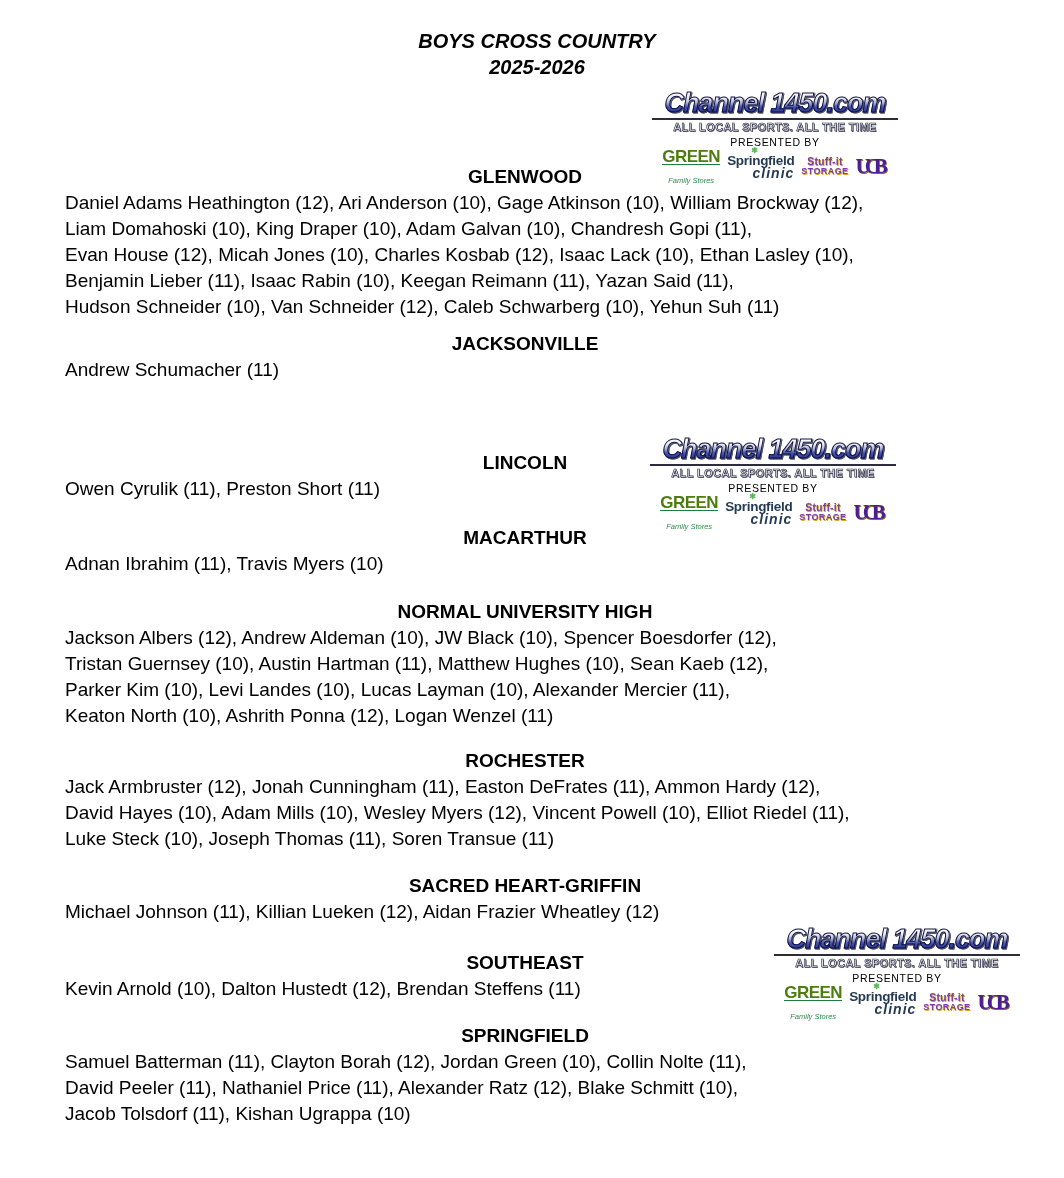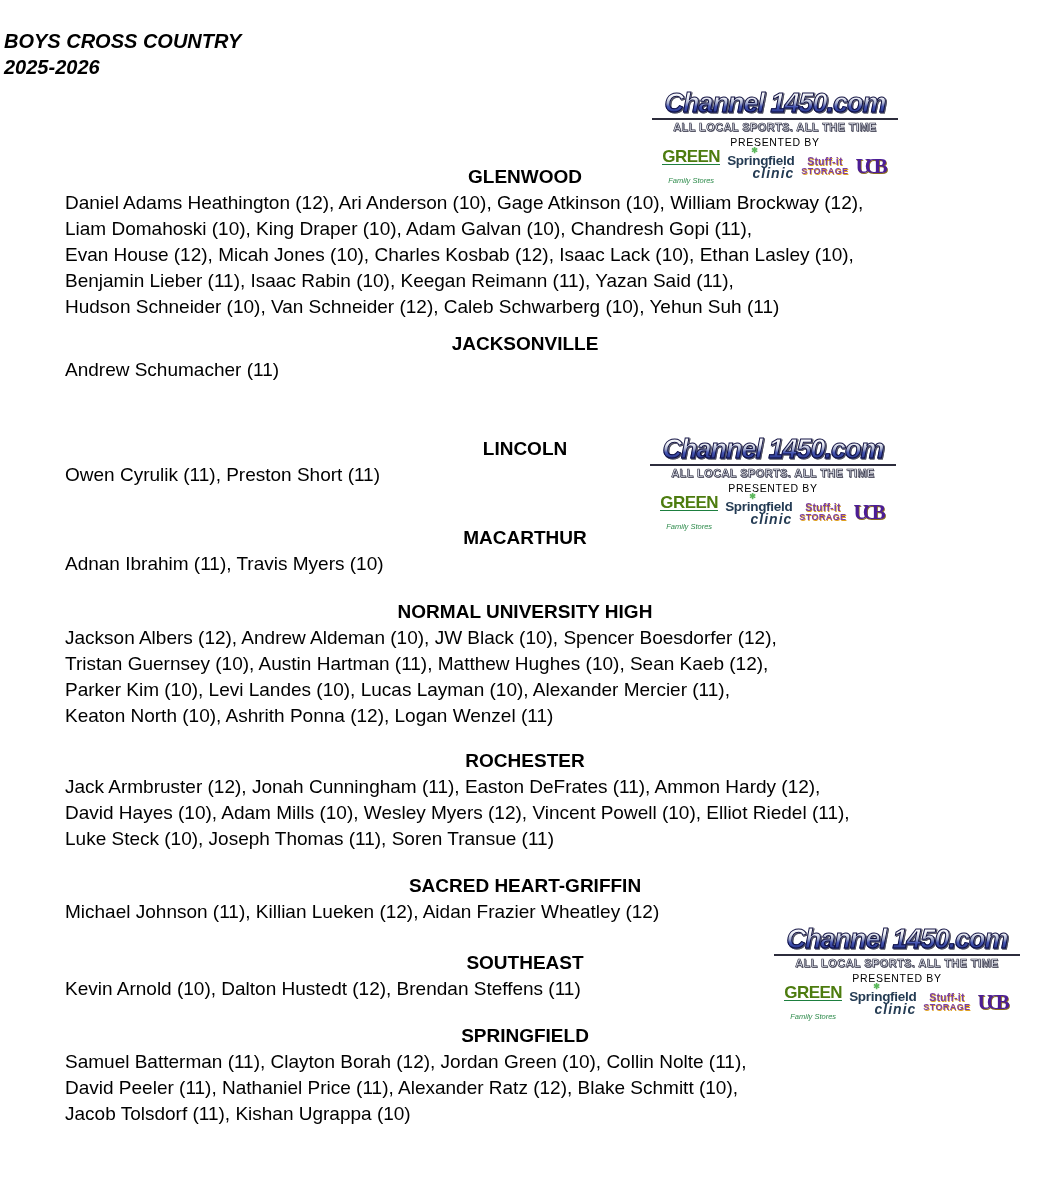--- a/index.html
+++ b/index.html
@@ -8,33 +8,33 @@
     background:#ffffff;
     font-family:"Liberation Sans",sans-serif;
     color:#000;
     position:relative;
     overflow:hidden;
   }
   .page{position:absolute;inset:0;}
 
   
   .title-block{
-    position:absolute;top:28px;left:4px;width:1050px;
-    text-align:left;font-weight:bold;font-style:italic;
+    position:absolute;top:28px;left:12px;width:1050px;
+    text-align:center;font-weight:bold;font-style:italic;
     font-size:20px;line-height:26px;
   }
 
   
   .section{position:absolute;left:0;width:1050px;font-size:19px;line-height:26px;}
   .sec-header{text-align:center;font-weight:bold;white-space:nowrap;}
   .sec-line{padding-left:65px;white-space:nowrap;}
   .s0{top:101px}
   .s1{top:164px}
   .s2{top:331px}
-  .s3{top:436px}
+  .s3{top:450px}
   .s4{top:525px}
   .s5{top:599px}
   .s6{top:748px}
   .s7{top:873px}
   .s8{top:950px}
   .s9{top:1023px}
 
   
   .sponsor-logo{position:absolute;width:250px;text-align:center;}
   .logo-a{left:650px;top:90px;}

